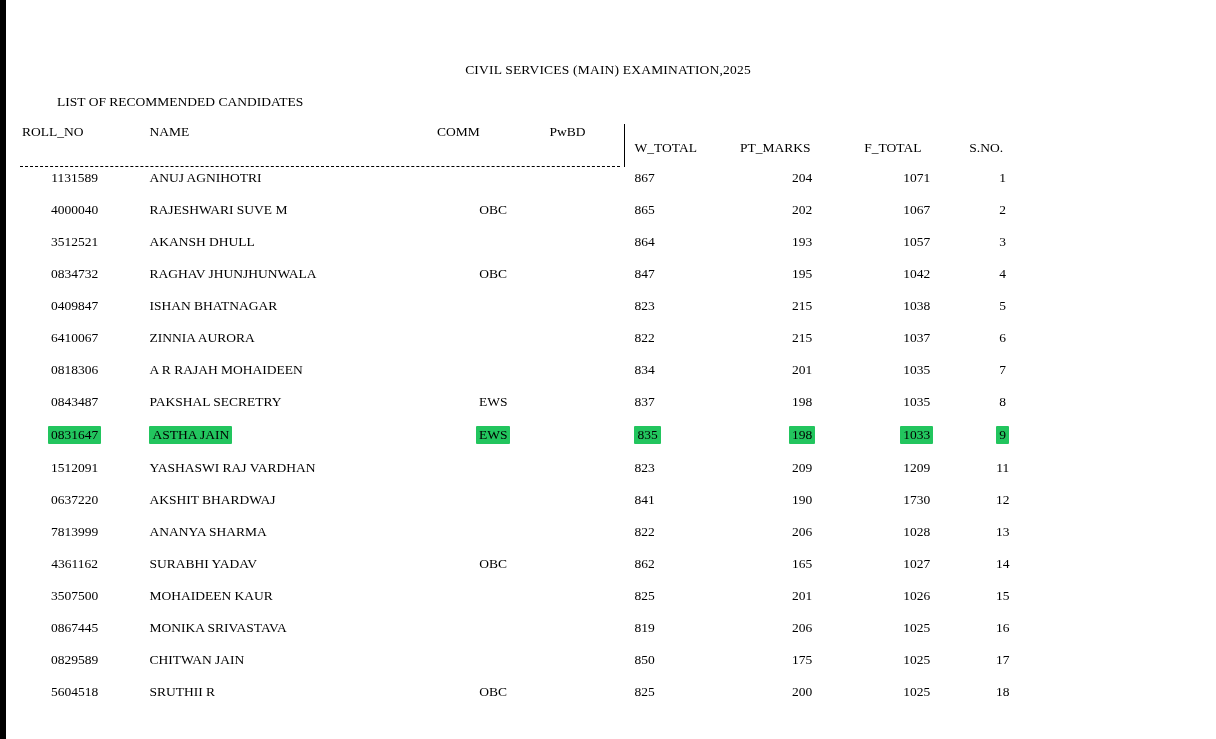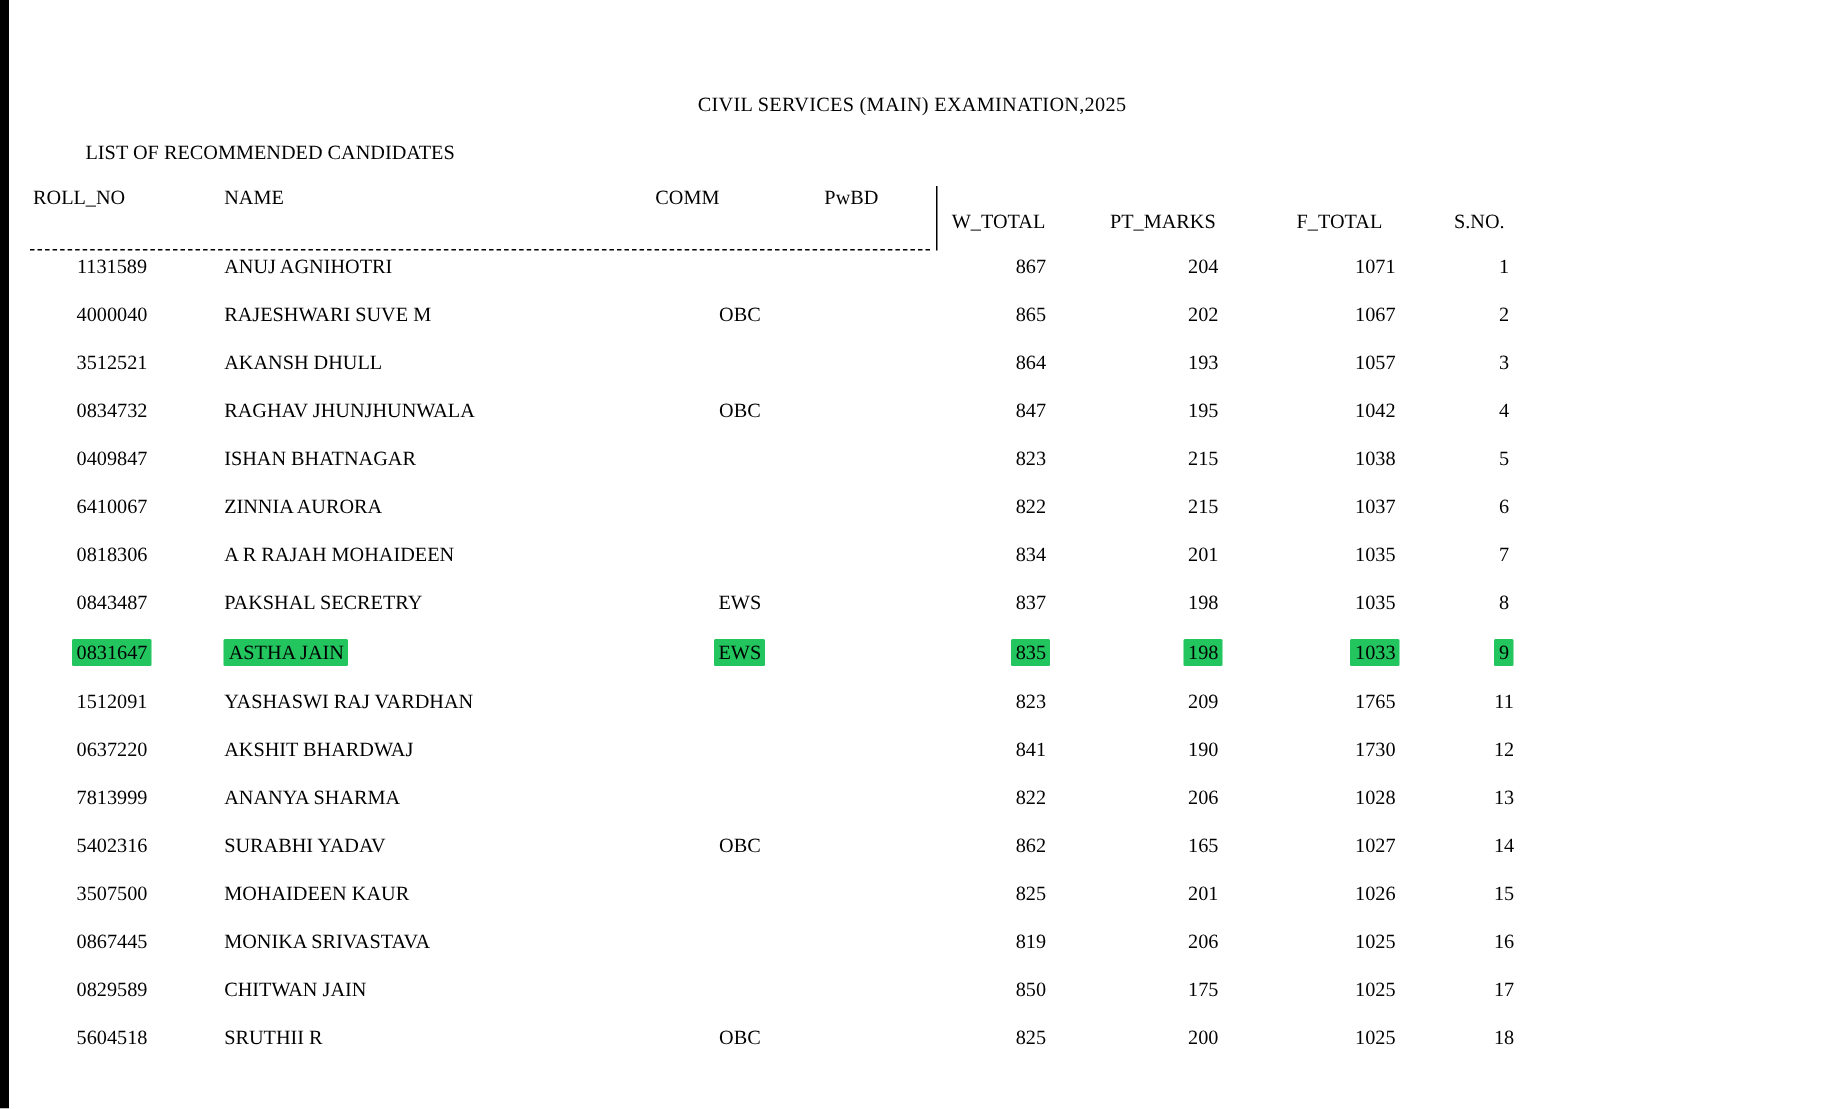--- a/index.html
+++ b/index.html
@@ -67,21 +67,21 @@
   table.rec td {
     padding: 8px 0;
     vertical-align: middle;
     white-space: nowrap;
   }
   
   .c-roll   { width: 110px; text-align: center; }
   .c-name   { width: 300px; text-align: left; padding-left: 22px !important; margin-top: 28px; }
   .c-comm   { width: 120px; text-align: center; }
   .c-pwbd   { width: 90px;  text-align: center; }
-  .c-wtot   { width: 110px; text-align: center; }
+  .c-wtot   { width: 110px; text-align: left; }
   .c-ptm    { width: 130px; text-align: center; }
   .c-ftot   { width: 110px; text-align: center; }
   .c-sno    { width: 70px;  text-align: center; }
 
   th.c-roll { text-align: left; padding-left: 14px; }
   th.c-name { text-align: left; padding-left: 22px; }
   th.c-comm { text-align: center; }
   th.c-pwbd { text-align: left; padding-left: 10px;}
   th.c-wtot { text-align: center; vertical-align: bottom; }
   th.c-ptm  { text-align: center; vertical-align: bottom; }
@@ -236,21 +236,21 @@
             <td class="c-ftot"><span class="cell-inner hl">1033</span></td>
             <td class="c-sno"><span class="cell-inner hl">9</span></td>
           </tr>
           <tr>
             <td class="c-roll"><span class="cell-inner">1512091</span></td>
             <td class="c-name"><span class="cell-inner">YASHASWI RAJ VARDHAN</span></td>
             <td class="c-comm"></td>
             <td class="c-pwbd"></td>
             <td class="c-wtot"><span class="cell-inner">823</span></td>
             <td class="c-ptm"><span class="cell-inner">209</span></td>
-            <td class="c-ftot"><span class="cell-inner">1765</span></td>
+            <td class="c-ftot"><span class="cell-inner">1209</span></td>
             <td class="c-sno"><span class="cell-inner">11</span></td>
           </tr>
           <tr>
             <td class="c-roll"><span class="cell-inner">0637220</span></td>
             <td class="c-name"><span class="cell-inner">AKSHIT BHARDWAJ</span></td>
             <td class="c-comm"></td>
             <td class="c-pwbd"></td>
             <td class="c-wtot"><span class="cell-inner">841</span></td>
             <td class="c-ptm"><span class="cell-inner">190</span></td>
             <td class="c-ftot"><span class="cell-inner">1730</span></td>
@@ -260,21 +260,21 @@
             <td class="c-roll"><span class="cell-inner">7813999</span></td>
             <td class="c-name"><span class="cell-inner">ANANYA SHARMA</span></td>
             <td class="c-comm"></td>
             <td class="c-pwbd"></td>
             <td class="c-wtot"><span class="cell-inner">822</span></td>
             <td class="c-ptm"><span class="cell-inner">206</span></td>
             <td class="c-ftot"><span class="cell-inner">1028</span></td>
             <td class="c-sno"><span class="cell-inner">13</span></td>
           </tr>
           <tr>
-            <td class="c-roll"><span class="cell-inner">5402316</span></td>
+            <td class="c-roll"><span class="cell-inner">4361162</span></td>
             <td class="c-name"><span class="cell-inner">SURABHI YADAV</span></td>
             <td class="c-comm"><span class="cell-inner">OBC</span></td>
             <td class="c-pwbd"></td>
             <td class="c-wtot"><span class="cell-inner">862</span></td>
             <td class="c-ptm"><span class="cell-inner">165</span></td>
             <td class="c-ftot"><span class="cell-inner">1027</span></td>
             <td class="c-sno"><span class="cell-inner">14</span></td>
           </tr>
           <tr>
             <td class="c-roll"><span class="cell-inner">3507500</span></td>

